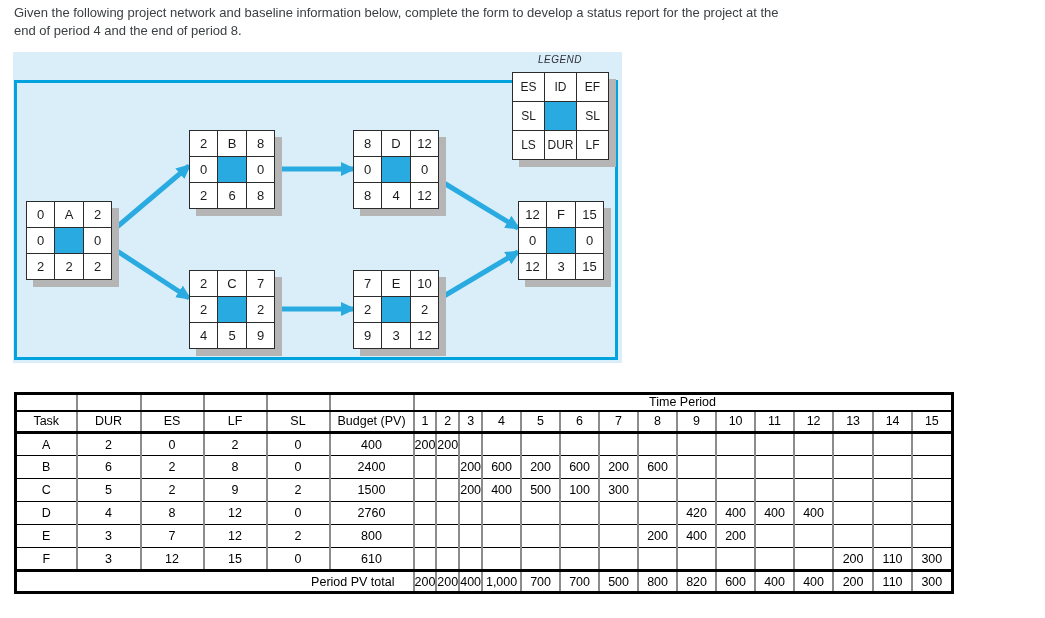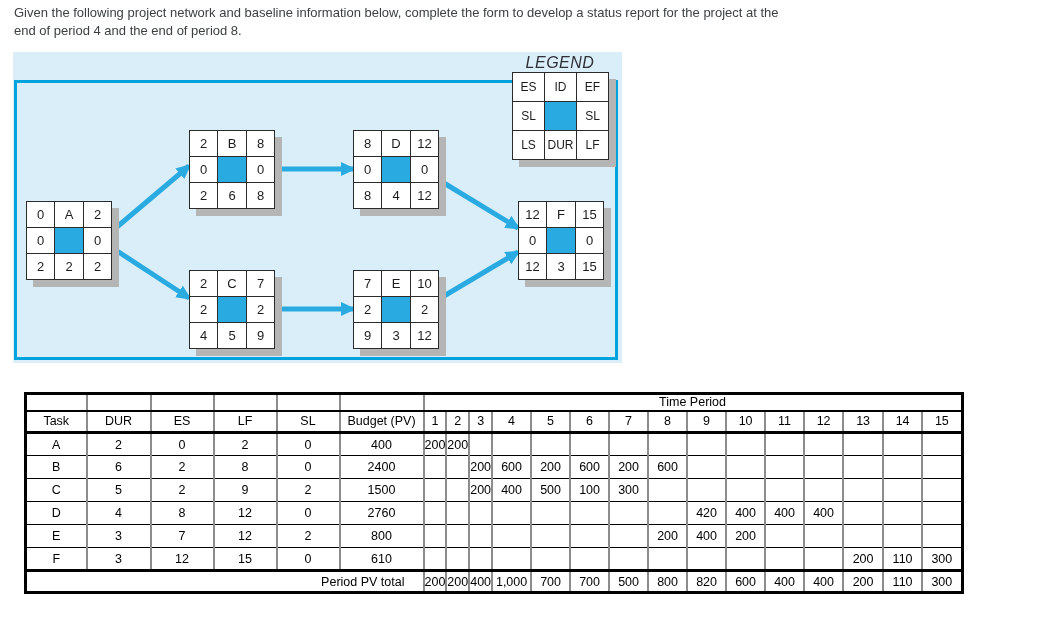--- a/index.html
+++ b/index.html
@@ -25,30 +25,30 @@
   .node { position:absolute; z-index:2; background:#ffffff;
           box-shadow:7px 7px 0 0 #b5b5b5;
           display:grid; grid-template-columns:28px 29px 28px; grid-template-rows:26px 26px 26px;
           border-top:1.5px solid #2b2b2b; border-left:1.5px solid #2b2b2b; }
   .ncell { border-right:1.5px solid #2b2b2b; border-bottom:1.5px solid #2b2b2b;
            display:flex; align-items:center; justify-content:center;
            font-size:13px; background:#fff; color:#1c1c1c; }
   .ncell.center { background:#29abe2; }
 
   .legend-title { position:absolute; left:499px; top:2px; width:96px; text-align:center;
-                  font-style:italic; font-size:16px; color:#2f2f38; z-index:2;
+                  font-style:italic; font-size:10px; color:#2f2f38; z-index:2;
                   letter-spacing:0.5px; }
   .legend { position:absolute; left:499px; top:20px; z-index:3; background:#fff;
             box-shadow:7px 7px 0 0 #b5b5b5;
             display:grid; grid-template-columns:32px 32px 32px; grid-template-rows:29px 29px 29px;
             border-top:1.5px solid #2b2b2b; border-left:1.5px solid #2b2b2b; }
   .legend .ncell { font-size:12px; }
 
   
-  .tbl-wrap { position:absolute; left:24px; top:392px; }
+  .tbl-wrap { position:absolute; left:14px; top:392px; }
   table { border-collapse:collapse; table-layout:fixed; border:3px solid #000; background:#fff; }
   td { border-left:2px solid #8c8c8c; border-right:2px solid #8c8c8c;
        border-top:1px solid #000; border-bottom:1px solid #000;
        font-size:12.5px; text-align:center; padding:0; overflow:hidden;
        white-space:nowrap; color:#000; }
   tr.r1 td { height:17px; border-bottom:2px solid #000; }
   tr.hdr td { height:22px; border-bottom:3px solid #000; }
   tr.datarow td { height:23px; }
   tr.rowF td { border-bottom:3px solid #000; }
   tr.totalrow td { height:22px; }

